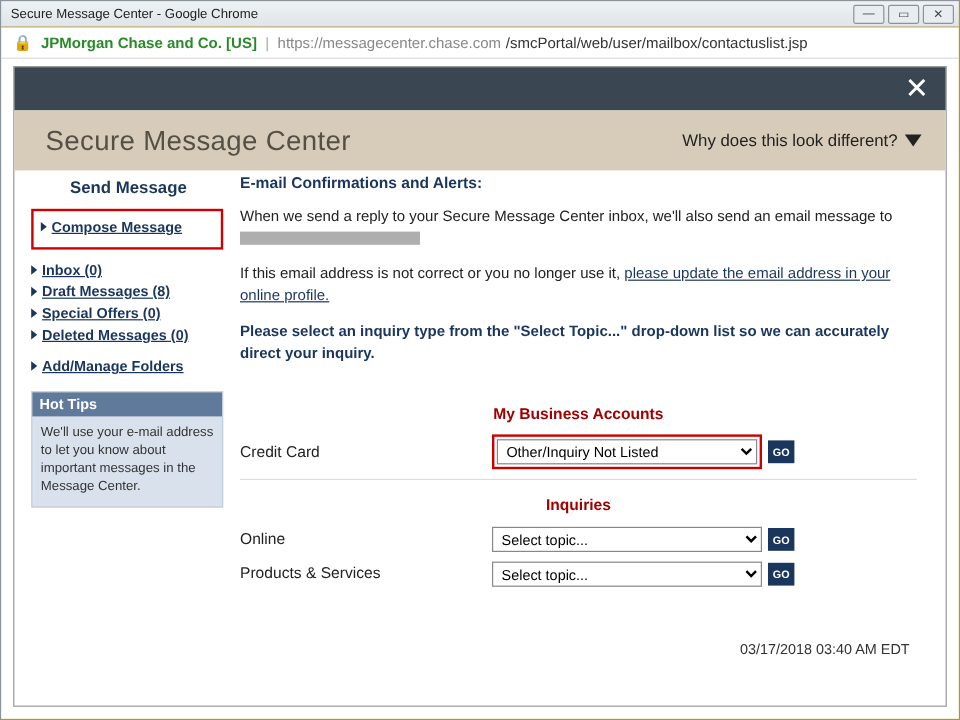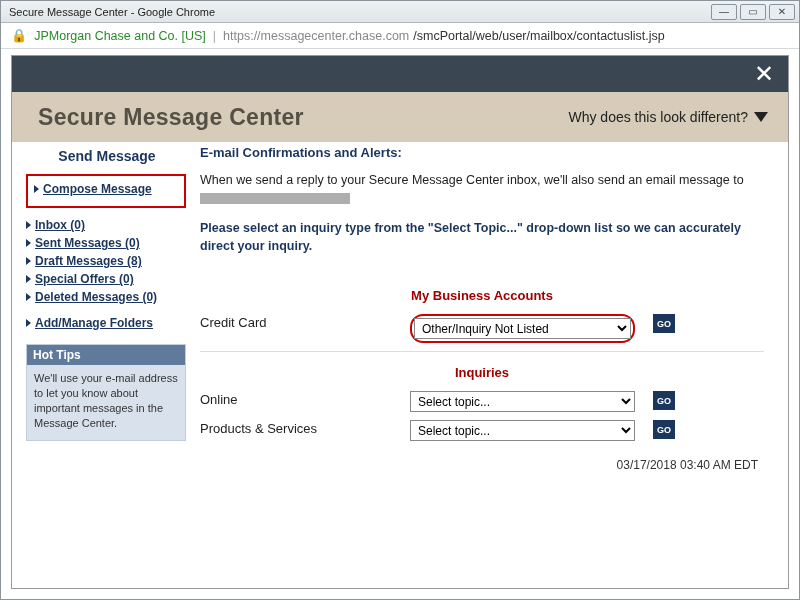--- a/index.html
+++ b/index.html
@@ -47,21 +47,21 @@
     height: 26px;
     background: #fff;
     border-bottom: 1px solid #d4d9dc;
     display: flex;
     align-items: center;
     padding: 0 10px;
     font-size: 12.5px;
     gap: 4px;
   }
   .lock-icon { color: #2a8a2a; font-size: 13px; margin-right: 3px; }
-  .ev-org { color: #2a8a2a; }
+  .ev-org { color: #2a8a2a; font-weight: bold; }
   .url-sep { color: #aaa; margin: 0 3px; }
   .url-text { color: #888; }
   .url-path { color: #333; }
   .content-outer {
     flex: 1;
     background: #fff;
     padding: 6px 10px 10px 10px;
     overflow: hidden;
   }
   .content-frame {
@@ -88,21 +88,21 @@
   .tan-header {
     background: #d7ccb9;
     height: 50px;
     display: flex;
     align-items: center;
     padding: 0 20px 0 26px;
   }
   .smc-title {
     color: #555046;
     font-size: 23px;
-    font-weight: 700;
+    font-weight: 400;
     letter-spacing: 0.3px;
   }
   .tan-header .spacer { flex: 1; }
   .why-diff {
     color: #222;
     font-size: 14px;
     display: flex;
     align-items: center;
     gap: 6px;
     cursor: pointer;
@@ -209,33 +209,32 @@
   }
   .section-title {
     color: #a00000;
     font-weight: bold;
     font-size: 13px;
     margin-bottom: 8px;
     text-align: center;
   }
   .form-row {
     display: flex;
-    align-items: flex-start;
+    align-items: center;
     margin-bottom: 8px;
   }
   .form-label {
     width: 210px;
     color: #222;
     font-size: 13px;
   }
   .select-wrap {
     position: relative;
     flex: 1;
     max-width: 225px;
-    border-radius: 13px;
   }
   select {
     width: 100%;
     height: 21px;
     font-size: 12px;
     border: 1px solid #888;
     background: #fff;
     padding-left: 3px;
   }
   .select-wrap.highlight {
@@ -243,28 +242,28 @@
     padding: 2px;
   }
   .go-btn {
     width: 22px;
     height: 19px;
     background: #1b365d;
     color: #fff;
     font-size: 9px;
     font-weight: bold;
     border: none;
-    margin-left: 18px;
+    margin-left: 5px;
     cursor: pointer;
   }
   .timestamp {
     text-align: right;
     color: #333;
     font-size: 12px;
-    margin-top: 16px;
+    margin-top: 44px;
     padding-right: 6px;
   }
   .hr { border-top:1px solid #ddd; margin: 8px 0 12px 0;}
 </style>
 </head>
 <body>
 
 <div class="browser-frame">
   <div class="titlebar">
     <span>Secure Message Center - Google Chrome</span>
@@ -304,24 +303,20 @@
               <a href="#">Compose Message</a>
             </div>
           </div>
           <div class="folder-list">
             <div class="folder-item">
                 <span class="caret"></span>
                 <a href="#">Inbox (0)</a>
               </div>
             <div class="folder-item">
                 <span class="caret"></span>
-                <a href="#">Sent Messages (0)</a>
-              </div>
-            <div class="folder-item">
-                <span class="caret"></span>
                 <a href="#">Draft Messages (8)</a>
               </div>
             <div class="folder-item">
                 <span class="caret"></span>
                 <a href="#">Special Offers (0)</a>
               </div>
             <div class="folder-item">
                 <span class="caret"></span>
                 <a href="#">Deleted Messages (0)</a>
               </div>
@@ -333,20 +328,23 @@
           <div class="hot-tips">
             <div class="hot-tips-header">Hot Tips</div>
             <div class="hot-tips-body">We'll use your e-mail address to let you know about important messages in the Message Center.</div>
           </div>
         </div>
 
         <div class="content">
           <h3>E-mail Confirmations and Alerts:</h3>
           <div class="para">
             <span>When we send a reply to your Secure Message Center inbox, we'll also send an email message to </span><span class="redacted"></span>
+          </div>
+          <div class="para">
+            <span>If this email address is not correct or you no longer use it, </span><span class="link">please update the email address in your online profile.</span>
           </div>
           <div class="instruct">Please select an inquiry type from the "Select Topic..." drop-down list so we can accurately direct your inquiry.</div>
 
           <div class="section-title">My Business Accounts</div>
           <div class="form-row">
             <div class="form-label">Credit Card</div>
             <div class="select-wrap highlight">
               <select>
                 <option>Other/Inquiry Not Listed</option>
               </select>

